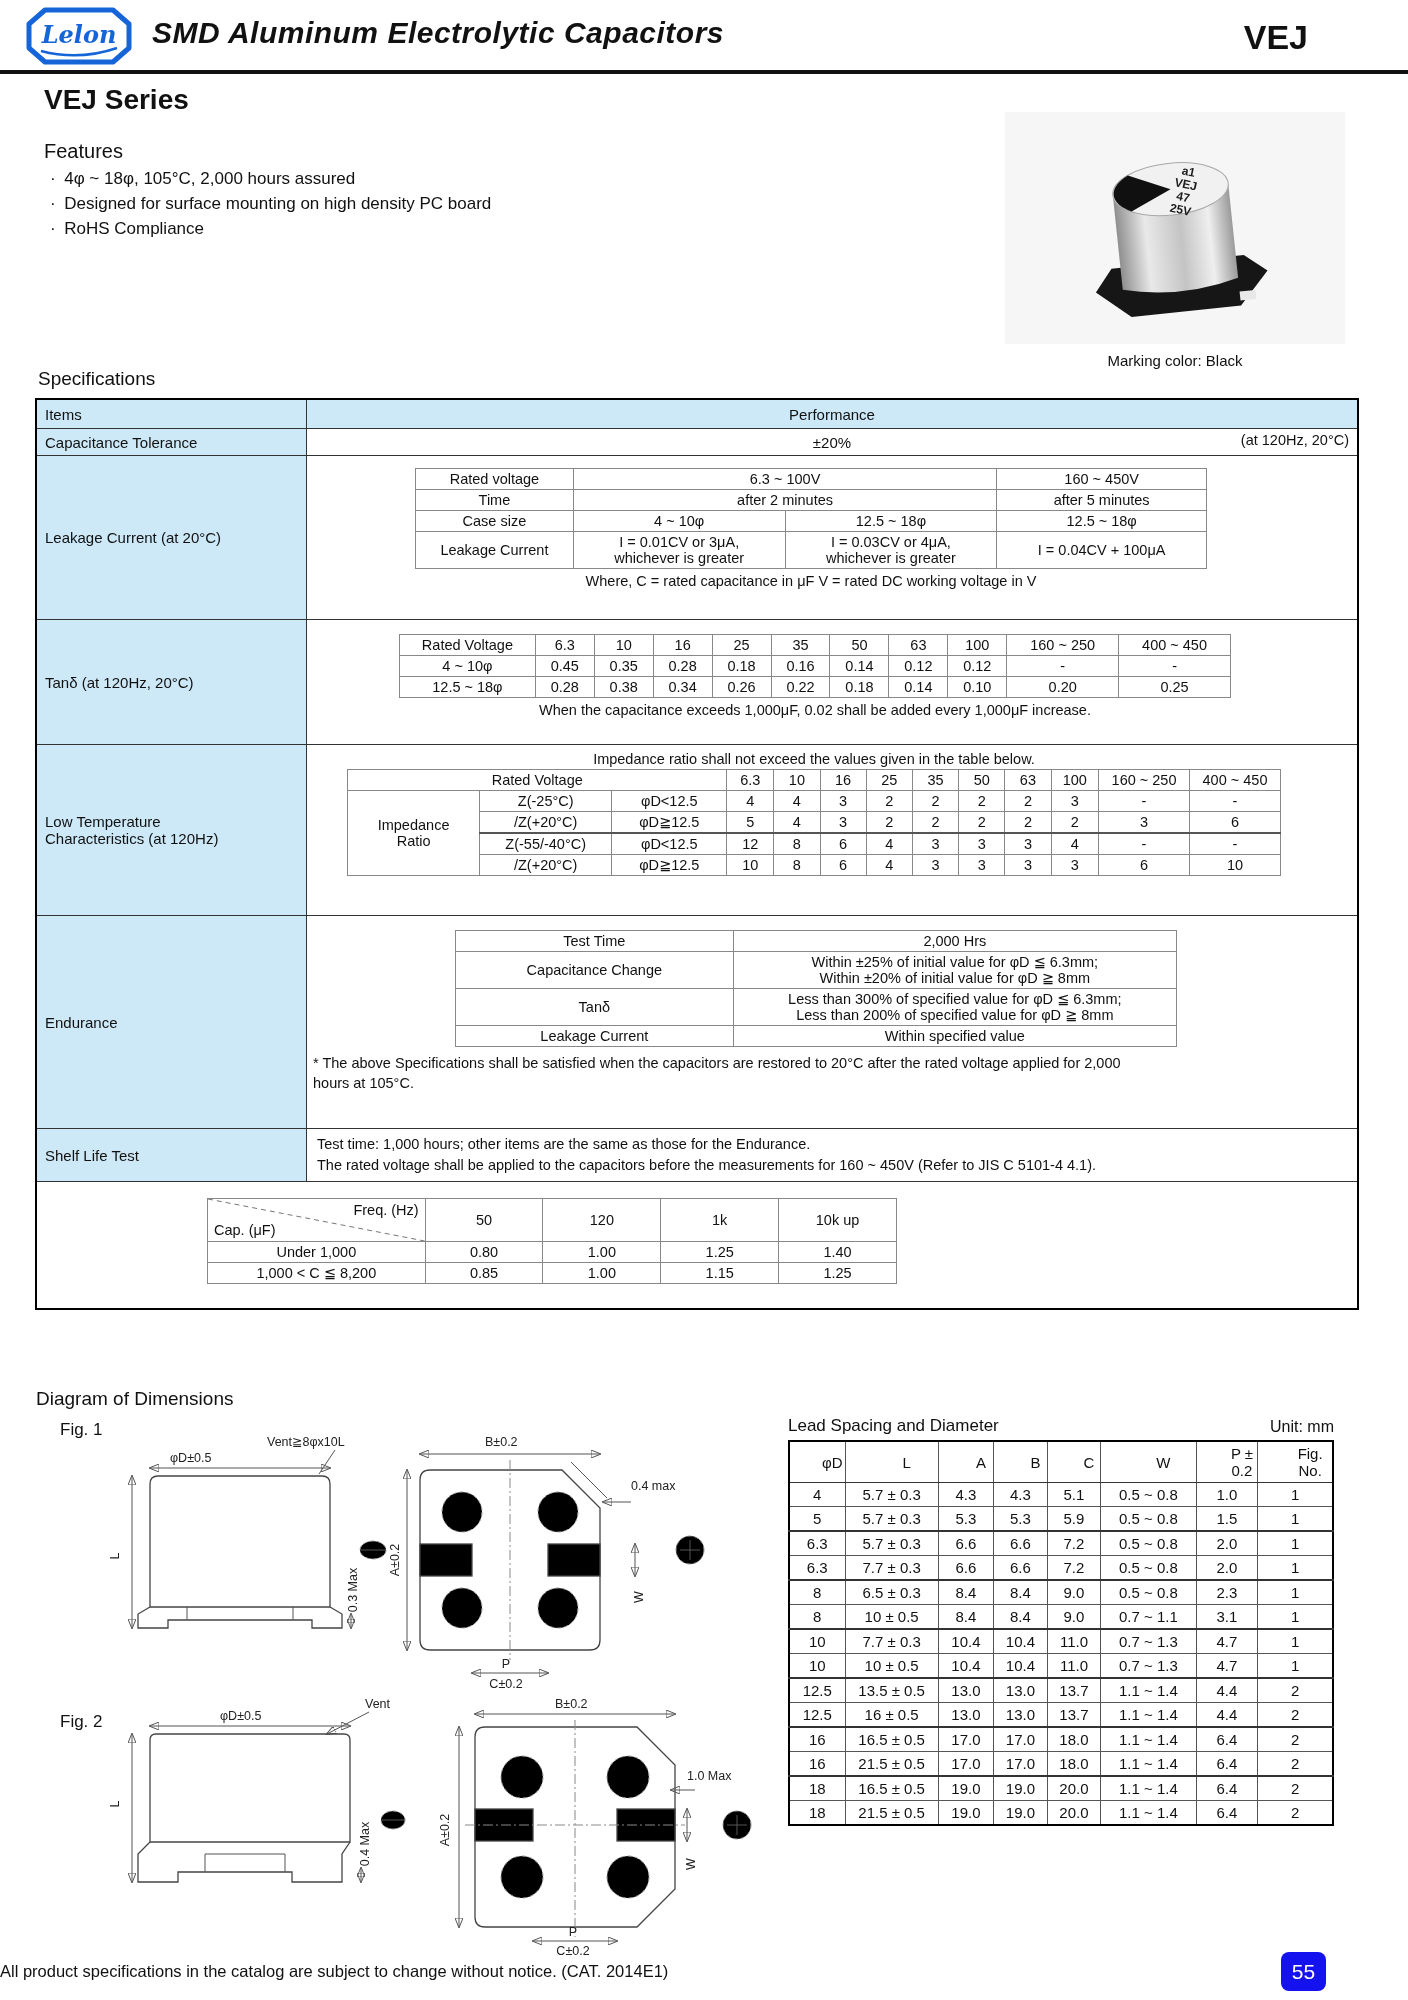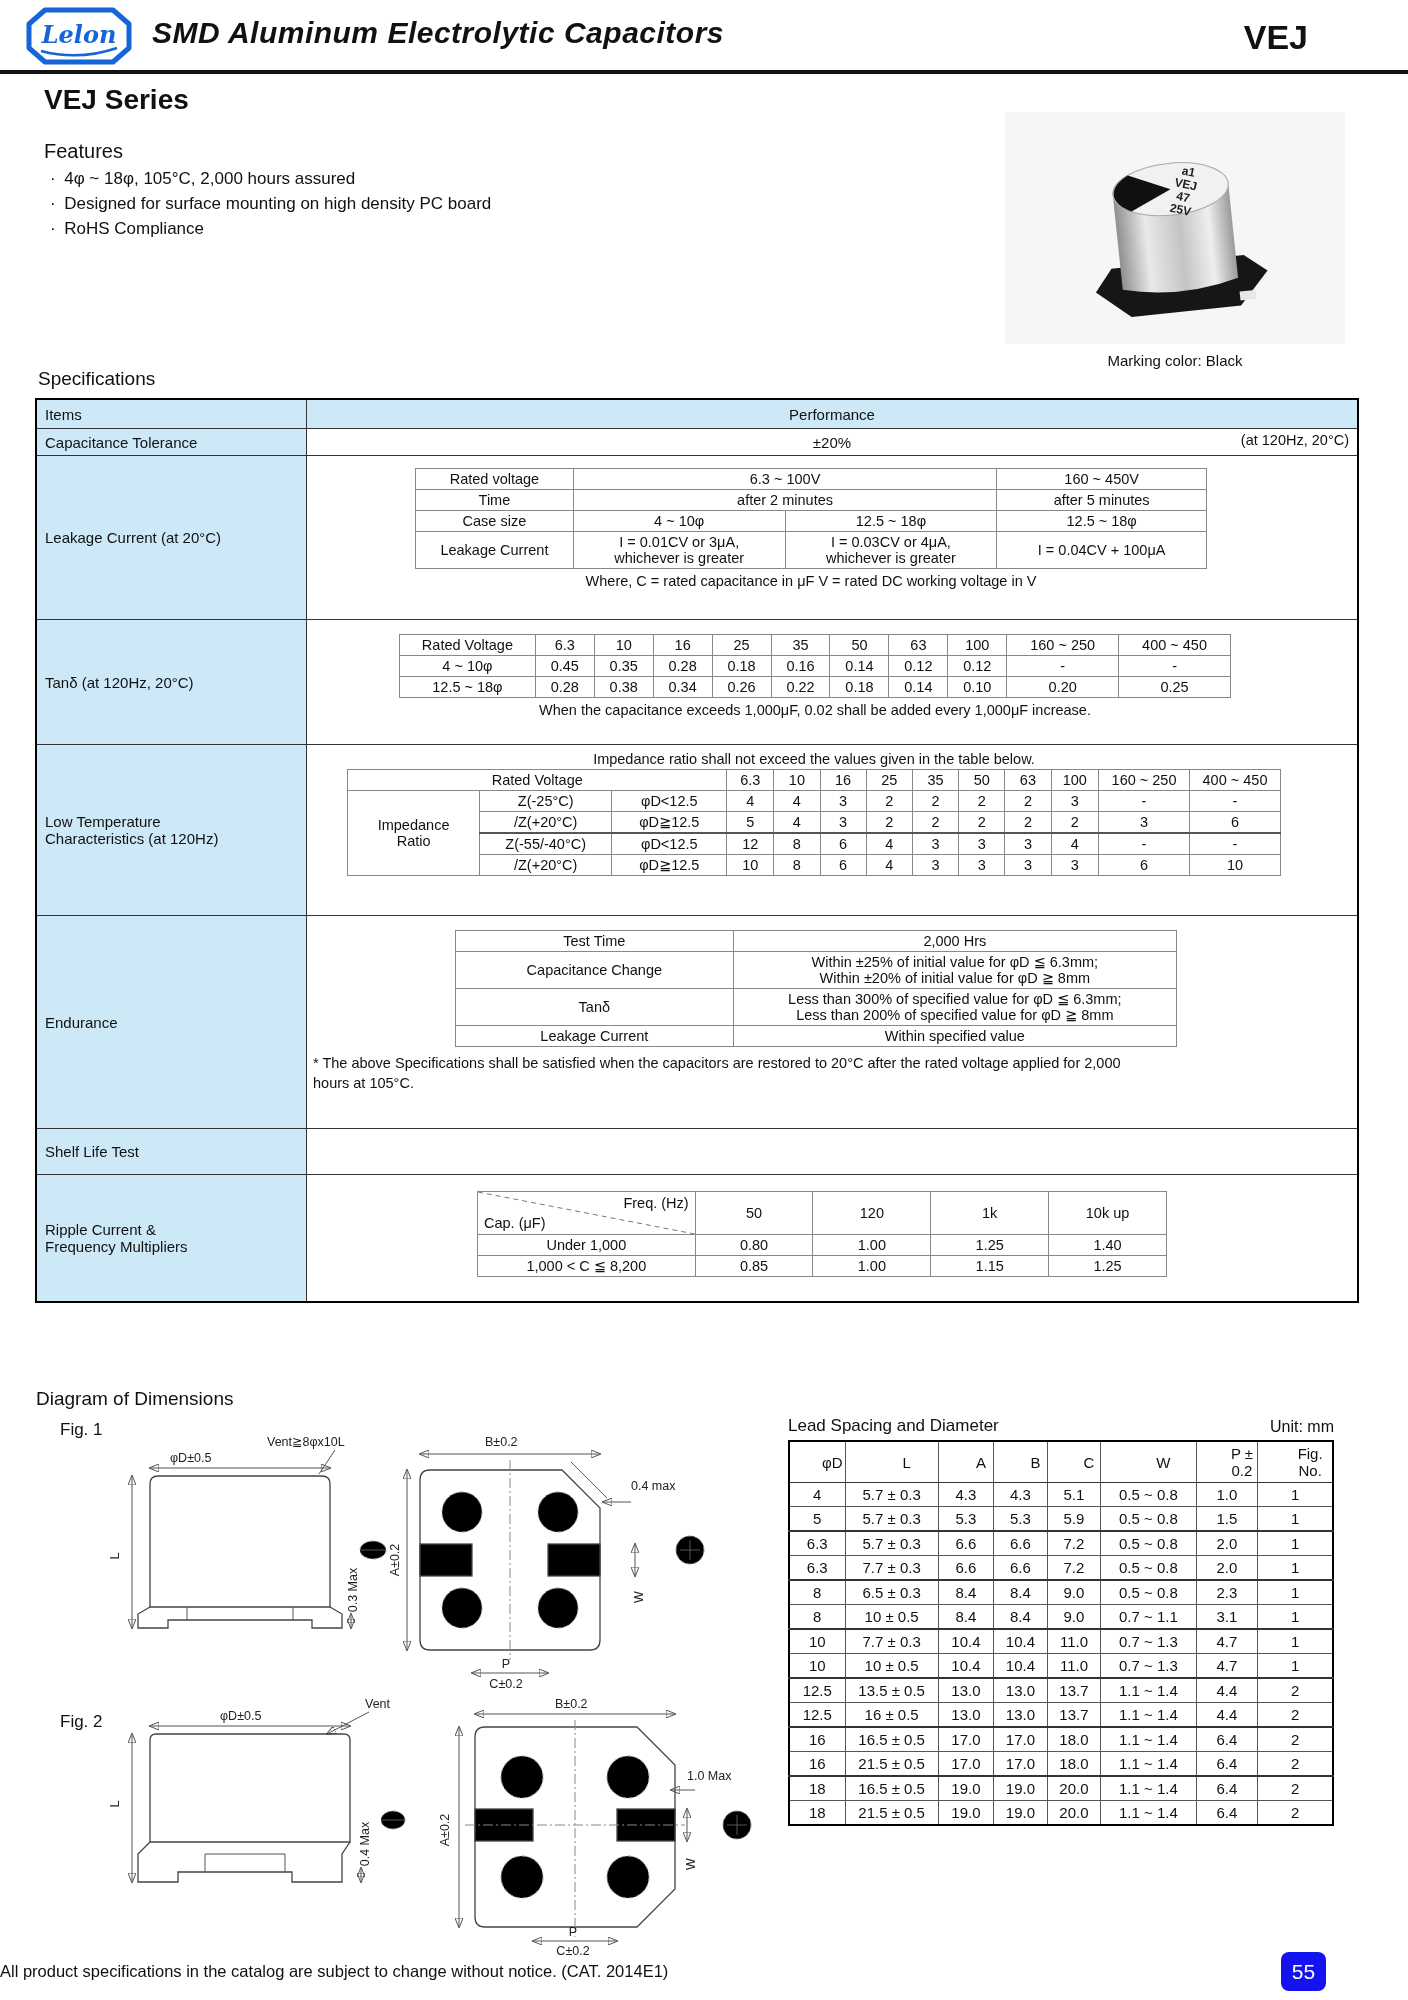--- a/index.html
+++ b/index.html
@@ -383,25 +383,27 @@
               </tr>
         </tbody>
           </table>
         <div class="en-note">* The above Specifications shall be satisfied when the capacitors are restored to 20°C after the rated voltage applied for 2,000
    hours at 105°C.</div>
       </div>
     </div>
 
     <div class="srow r-shelf">
       <div class="slabel">Shelf Life Test</div>
+      <div class="scontent">
+        <div class="shelf-text">Test time: 1,000 hours; other items are the same as those for the Endurance.
+The rated voltage shall be applied to the capacitors before the measurements for 160 ~ 450V (Refer to JIS C 5101-4 4.1).</div>
+      </div>
     </div>
 
     <div class="srow r-rip">
-      <div class="slabel ml">Ripple Current &amp;
-Frequency Multipliers</div>
       <div class="scontent">
         <table class="it rp-tab">
           <colgroup>
               <col style="width:218px">
               <col style="width:118px">
               <col style="width:118px">
               <col style="width:118px">
               <col style="width:118px">
             </colgroup>
           <tbody>

